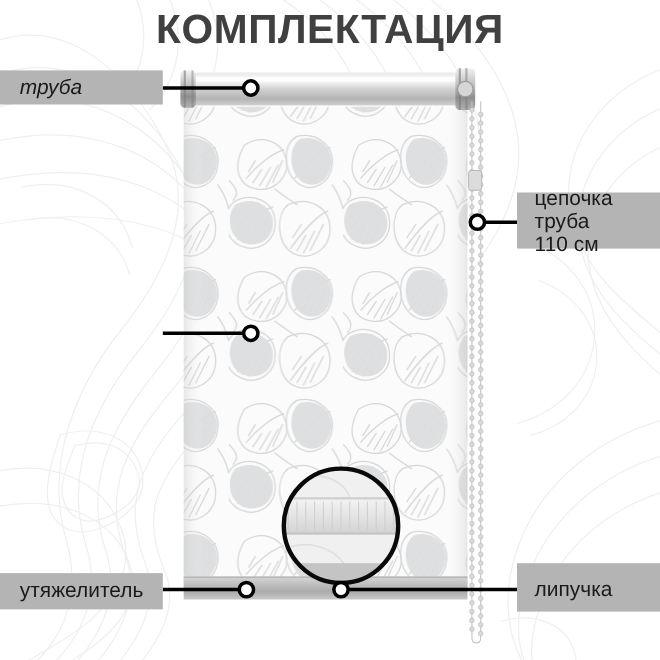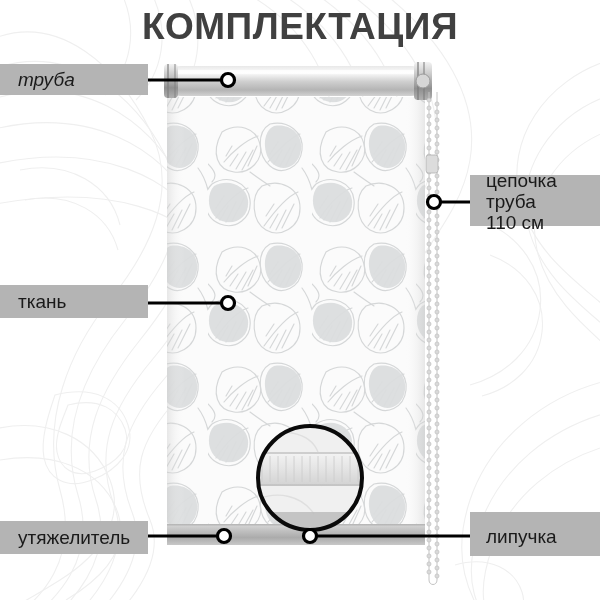--- a/index.html
+++ b/index.html
@@ -406,23 +406,20 @@
       <circle cx="224" cy="536" r="6.5"></circle>
       <circle cx="434" cy="202" r="6.5"></circle>
       <circle cx="310" cy="536" r="6.5"></circle>
     </g>
   </svg>
 
   <div class="label-box label-left" id="label-truba">
     <div class="line">труба</div>
   </div>
 
-  <div class="label-box label-left" id="label-tkan">
-    <div class="line">ткань</div>
-  </div>
 
   <div class="label-box label-left" id="label-weight">
     <div class="line">утяжелитель</div>
   </div>
 
   <div class="label-box label-right" id="label-chain">
     <div class="line">цепочка</div>
     <div class="line">труба</div>
     <div class="line">110 см</div>
   </div>

